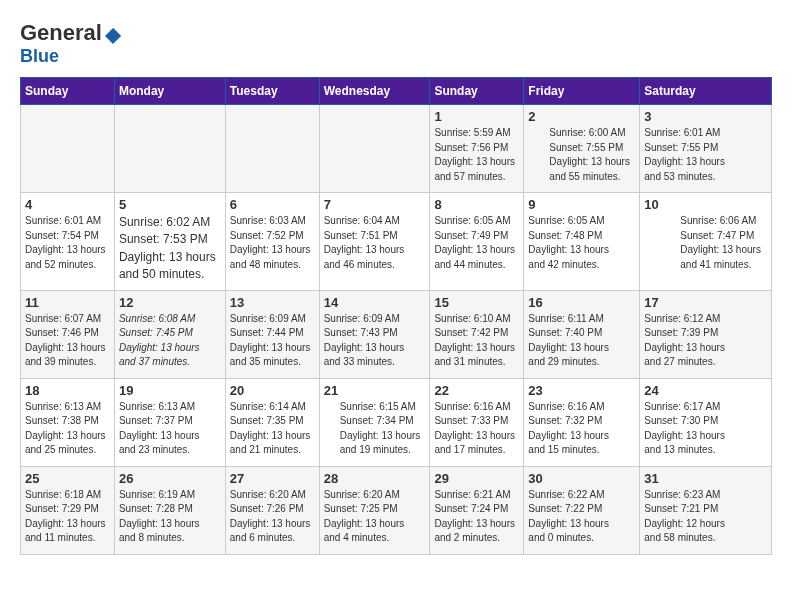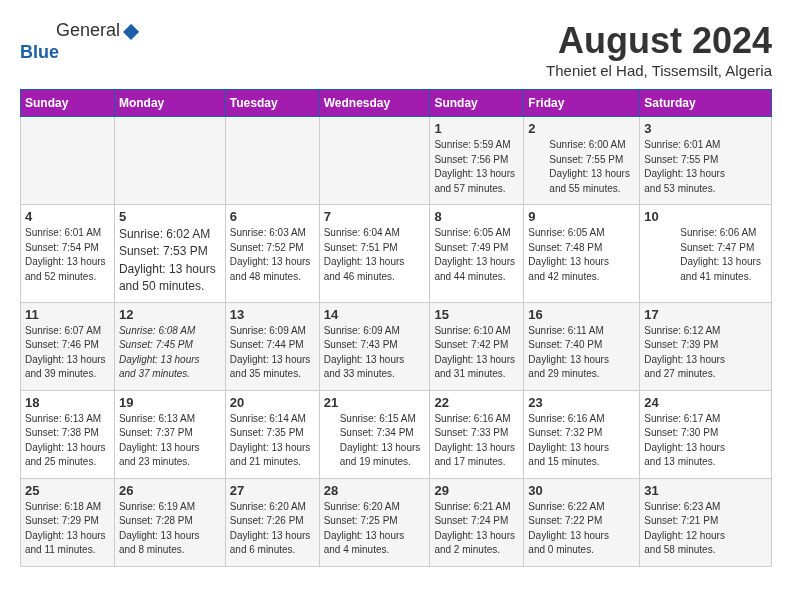--- a/index.html
+++ b/index.html
@@ -32,21 +32,21 @@
     .location-title {
       font-size: 15px;
       color: #333;
     }
     table {
       width: 100%;
       border-collapse: collapse;
       font-size: 10.5px;
     }
     thead tr {
-      background-color: #a21caf;
+      background-color: #4c1d95;
       color: white;
     }
     thead th {
       padding: 6px 4px;
       text-align: left;
       font-size: 12px;
       font-weight: bold;
       border: 1px solid #1a5fa8;
     }
     tbody tr {
@@ -84,30 +84,26 @@
     tbody tr:nth-child(odd) .empty-cell {
       background: #f5f5f5;
     }
   </style>
 </head>
 <body>
 
 <div class="header-area">
   <div class="logo">
     <span>
-      <span style="font-size:18px;font-weight:normal;color:#333;margin-left:36px;">General</span><svg width="20" height="20" viewBox="0 0 20 20" style="display:inline-block;vertical-align:middle;margin:0 1px;">
+      <span style="font-size:22px;font-weight:bold;color:#333;">General</span><svg width="20" height="20" viewBox="0 0 20 20" style="display:inline-block;vertical-align:middle;margin:0 1px;">
           <polygon points="10,2 18,10 10,18 2,10" fill="#1a5fa8"></polygon>
           <polygon points="10,2 18,10 10,10" fill="#1a5fa8"></polygon>
         </svg><br>
       <span style="font-size:18px;font-weight:bold;color:#1a5fa8;">Blue</span>
     </span>
-  </div>
-  <div class="title-area">
-    <div class="month-title">August 2024</div>
-    <div class="location-title">Theniet el Had, Tissemsilt, Algeria</div>
   </div>
 </div>
 
 <table>
   <thead>
     <tr>
     <th>Sunday</th>
         <th>Monday</th>
         <th>Tuesday</th>
         <th>Wednesday</th>

